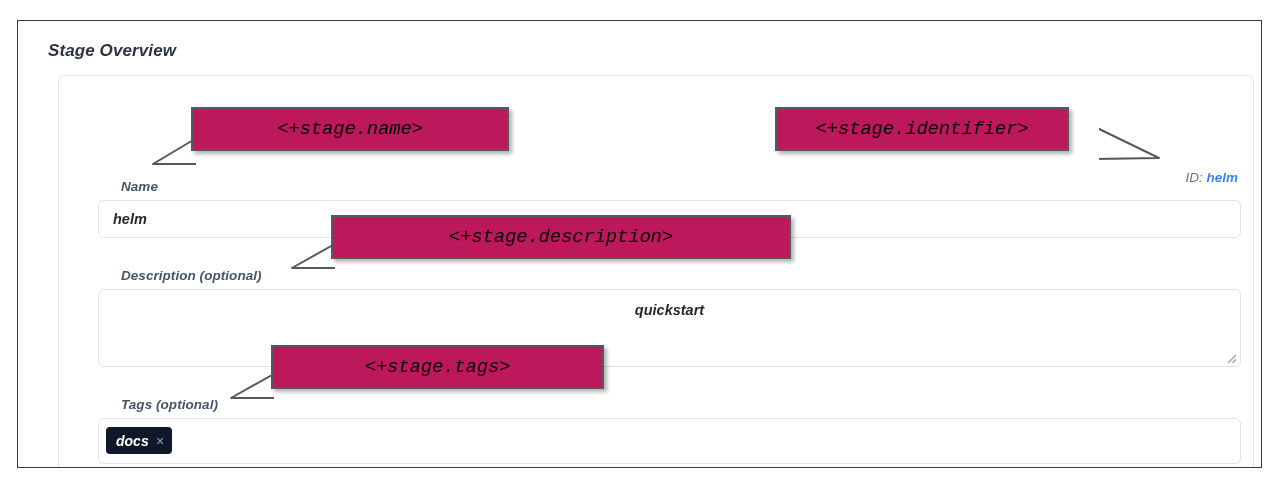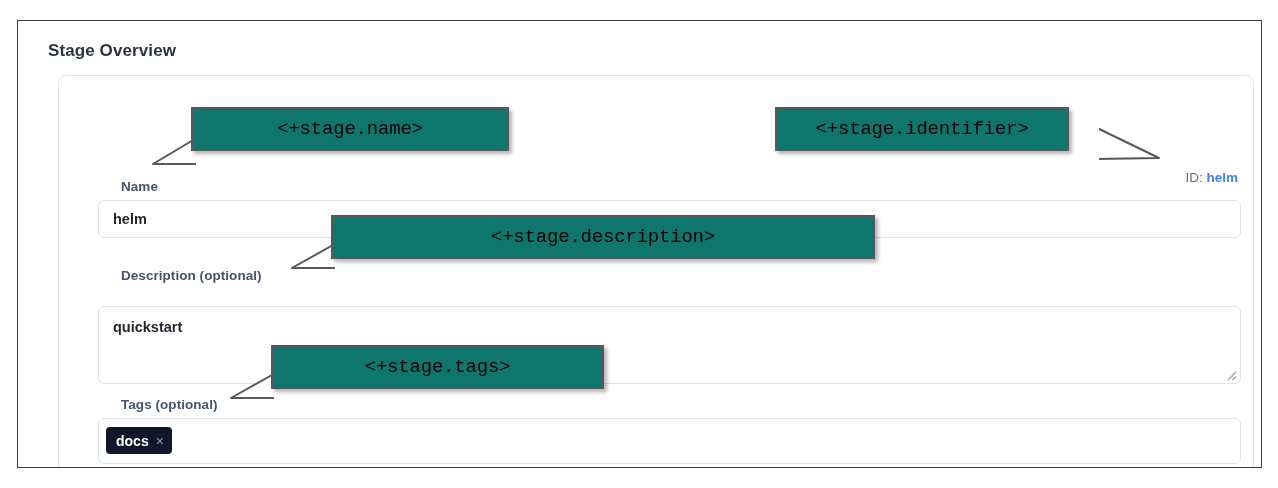--- a/index.html
+++ b/index.html
@@ -20,20 +20,21 @@
   #outer-frame {
     position: absolute;
     left: 17px;
     top: 20px;
     width: 1245px;
     height: 448px;
     border: 1px solid #3a3a3a;
     background: #ffffff;
     box-sizing: border-box;
     overflow: hidden;
+    font-style: italic;
   }
 
   
   #page-title {
     position: absolute;
     left: 30px;
     top: 20px;
     font-size: 17px;
     font-weight: bold;
     color: #2d3440;
@@ -96,25 +97,26 @@
     padding: 0 14px;
   }
 
   #name-input {
     top: 124px;
     height: 38px;
     line-height: 36px;
   }
 
   #description-textarea {
-    top: 230px;
+    top: 213px;
     height: 78px;
     padding-top: 10px;
     line-height: 20px;
     position: absolute;
+    text-align: center;
   }
   #resize-grip {
     position: absolute;
     right: 3px;
     bottom: 2px;
     width: 13px;
     height: 13px;
     pointer-events: none;
   }
 
@@ -144,21 +146,21 @@
   #tag-chip .tag-remove {
     color: #94a0ad;
     font-size: 14px;
     line-height: 1;
     cursor: pointer;
   }
 
   
   .callout {
     position: absolute;
-    background: #0f766e;
+    background: #be185d;
     border: 2px solid #56585c;
     box-shadow: 3px 3px 4px rgba(0,0,0,0.30);
     font-family: "Liberation Mono", monospace;
     font-size: 19px;
     color: #000000;
     display: flex;
     align-items: center;
     justify-content: center;
     box-sizing: border-box;
     z-index: 30;
@@ -169,21 +171,21 @@
     z-index: 29;
     overflow: visible;
   }
 
   #callout-name        { left: 173px; top: 86px;  width: 318px; height: 44px; }
   #tail-name           { left: 133px; top: 107px; width: 60px;  height: 38px; }
 
   #callout-identifier  { left: 757px; top: 86px;  width: 294px; height: 44px; }
   #tail-identifier     { left: 1075px; top: 104px; width: 68px; height: 36px; }
 
-  #callout-description { left: 313px; top: 194px; width: 544px; height: 44px; }
+  #callout-description { left: 313px; top: 194px; width: 460px; height: 44px; }
   #tail-description    { left: 272px; top: 213px; width: 60px;  height: 36px; }
 
   #callout-tags        { left: 253px; top: 324px; width: 333px; height: 44px; }
   #tail-tags           { left: 211px; top: 343px; width: 60px;  height: 36px; }
 </style>
 </head>
 <body>
 
 <div id="outer-frame">
 

